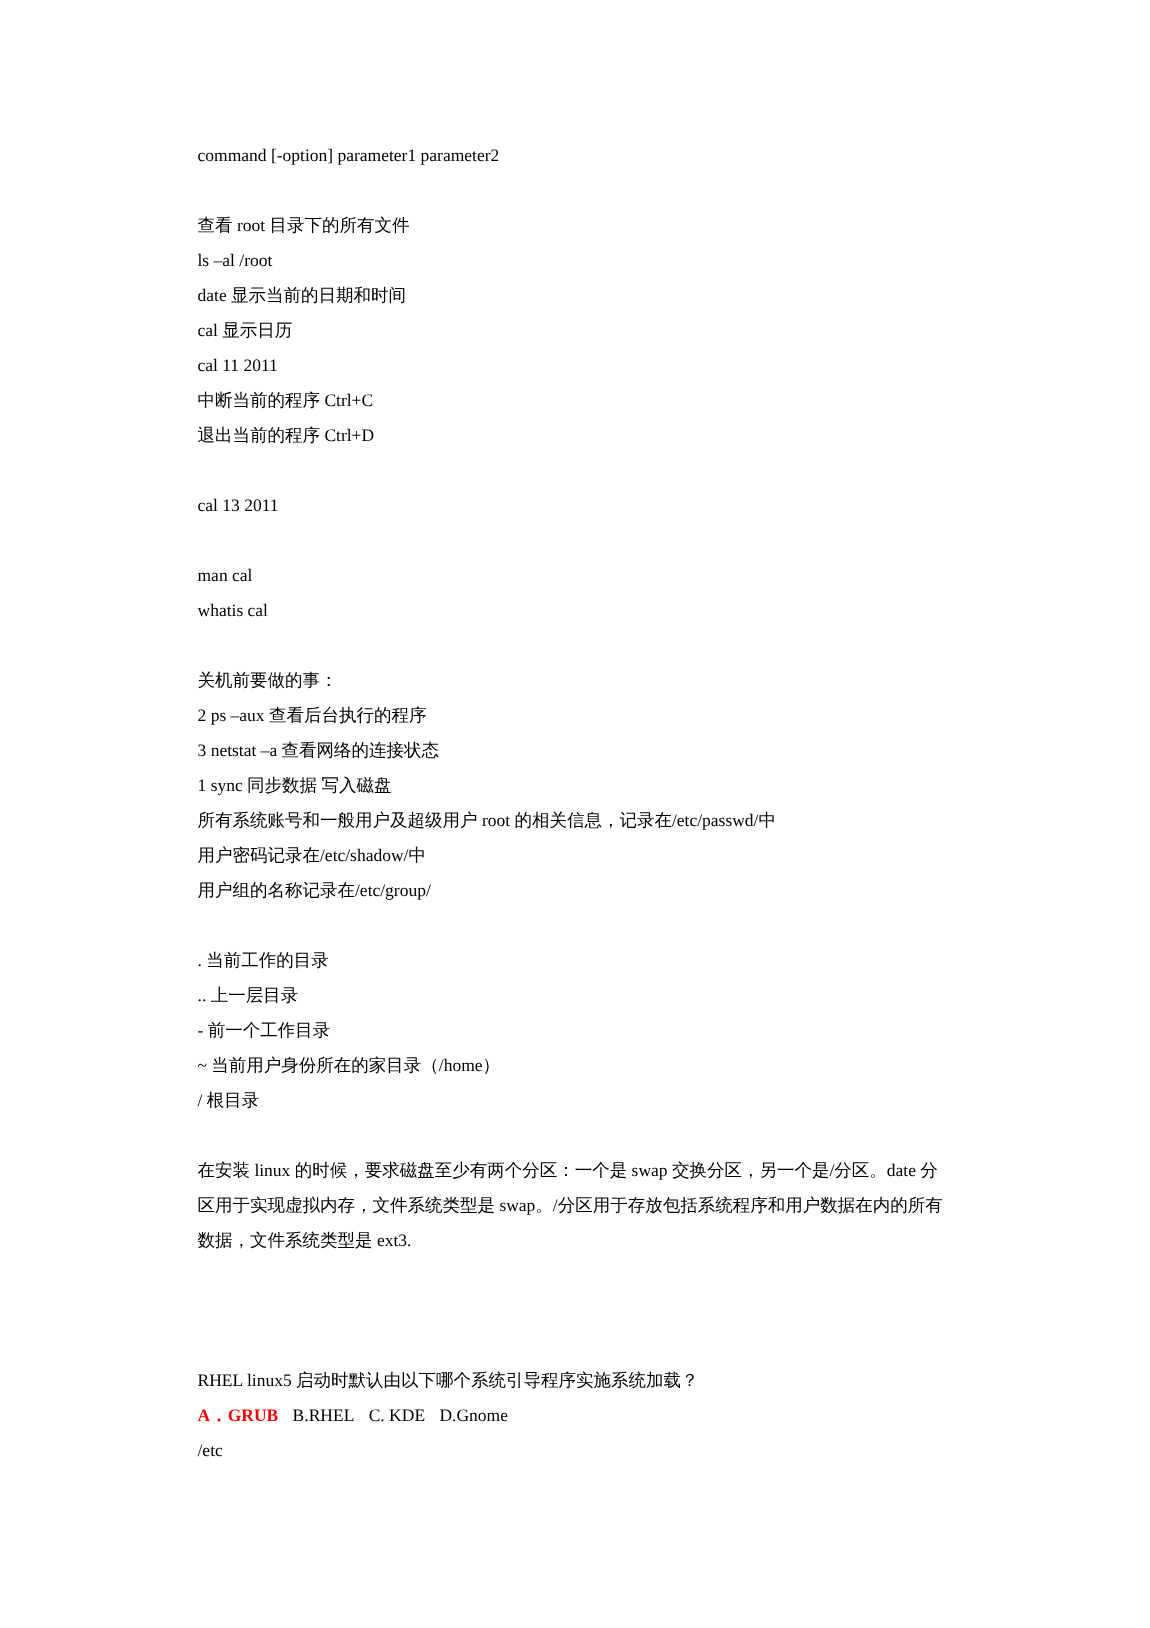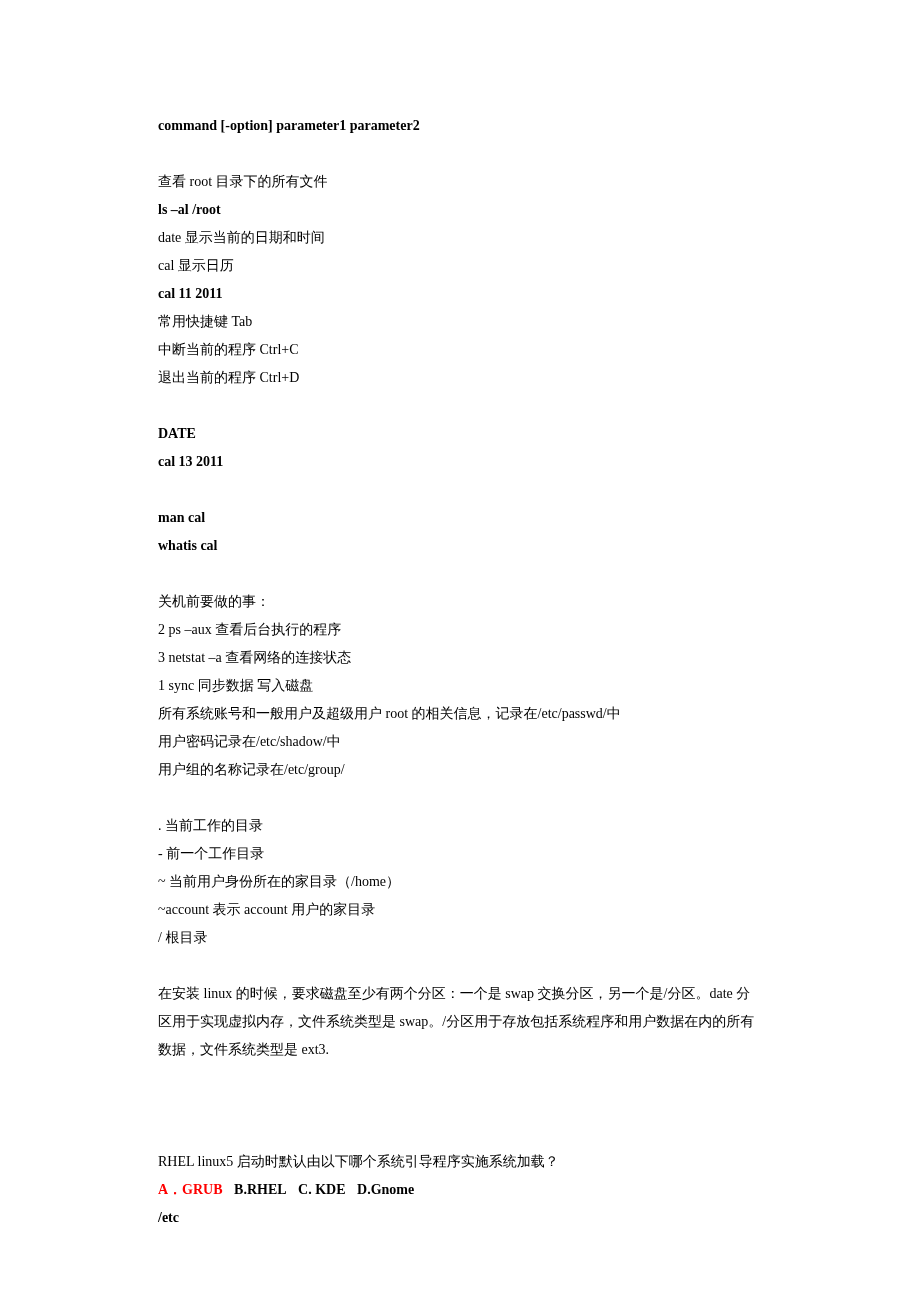--- a/index.html
+++ b/index.html
@@ -11,21 +11,21 @@
     line-height: 2;
     padding: 112px 158px 0 158px;
   }
   .content {
     max-width: 640px;
   }
   p {
     margin: 0;
   }
   .bold {
-    font-weight: bold;
+    font-weight: normal;
   }
   .red {
     color: #ff0000;
     font-weight: bold;
     text-align: center;
   }
   .section-gap {
     height: 28px;
   }
   .big-gap {
@@ -42,50 +42,48 @@
 
   <p class="bold">command [-option] parameter1 parameter2</p>
 
   <div class="section-gap"></div>
 
   <p>查看 root 目录下的所有文件</p>
   <p class="bold">ls –al /root</p>
   <p>date  显示当前的日期和时间</p>
   <p>cal  显示日历</p>
   <p class="bold">cal 11 2011</p>
-  <p>常用快捷键 Tab</p>
   <p>中断当前的程序  Ctrl+C</p>
   <p>退出当前的程序  Ctrl+D</p>
 
   <div class="section-gap"></div>
 
-  <p class="bold">DATE</p>
   <p class="bold">cal 13 2011</p>
 
   <div class="section-gap"></div>
 
   <p class="bold">man cal</p>
   <p class="bold">whatis cal</p>
 
   <div class="section-gap"></div>
 
   <p>关机前要做的事：</p>
   <p>2 ps –aux  查看后台执行的程序</p>
   <p>3 netstat –a  查看网络的连接状态</p>
   <p>1 sync  同步数据  写入磁盘</p>
   <p>所有系统账号和一般用户及超级用户 root 的相关信息，记录在/etc/passwd/中</p>
   <p>用户密码记录在/etc/shadow/中</p>
   <p>用户组的名称记录在/etc/group/</p>
 
   <div class="section-gap"></div>
 
   <p>.  当前工作的目录</p>
+  <p>..  上一层目录</p>
   <p>-      前一个工作目录</p>
   <p>~  当前用户身份所在的家目录（/home）</p>
-  <p>~account  表示 account 用户的家目录</p>
   <p>/  根目录</p>
 
   <div class="section-gap"></div>
 
   <p>在安装 linux 的时候，要求磁盘至少有两个分区：一个是 swap 交换分区，另一个是/分区。date 分区用于实现虚拟内存，文件系统类型是 swap。/分区用于存放包括系统程序和用户数据在内的所有数据，文件系统类型是 ext3.</p>
 
   <div class="big-gap"></div>
   <div class="section-gap"></div>
 
   <p>RHEL linux5  启动时默认由以下哪个系统引导程序实施系统加载？</p>

